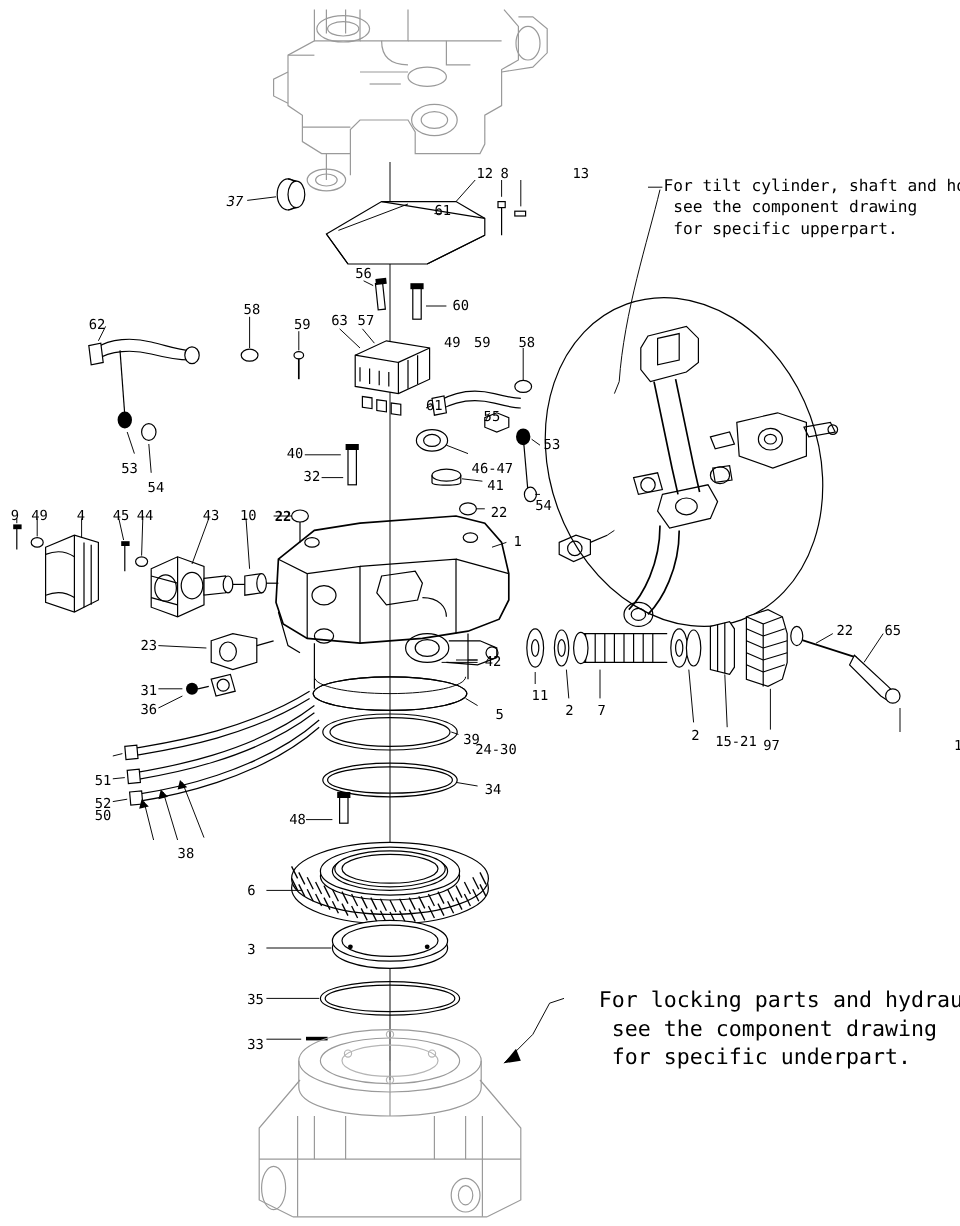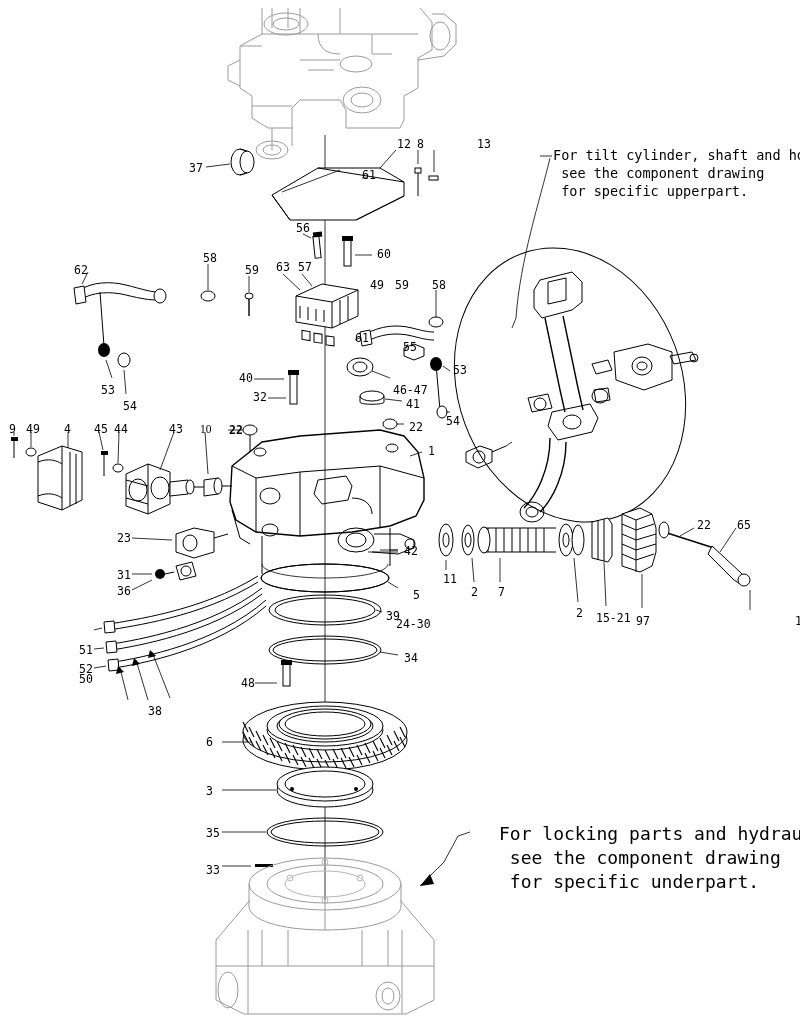--- a/index.html
+++ b/index.html
@@ -531,21 +531,21 @@
 </svg>
 
 <div class="note note-top">For tilt cylinder, shaft and hoses
  see the component drawing
  for specific upperpart.</div>
 <div class="note note-bottom">For locking parts and hydraulics
  see the component drawing
  for specific underpart.</div>
 
 <div id="callout-layer">
-    <div class="lbl" style="left: 189px; top: 163px;">37</div>
+    <div class="lbl" style="left: 189px; top: 163px; font-style: italic;">37</div>
     <div class="lbl" style="left: 397px; top: 139px;">12</div>
     <div class="lbl" style="left: 417px; top: 139px;">8</div>
     <div class="lbl" style="left: 433px; top: 139px; margin-left: 44px;">13</div>
     <div class="lbl" style="left: 362px; top: 170px;">61</div>
     <div class="lbl" style="left: 296px; top: 223px;">56</div>
     <div class="lbl" style="left: 377px; top: 249px;">60</div>
     <div class="lbl" style="left: 203px; top: 253px;">58</div>
     <div class="lbl" style="left: 245px; top: 265px;">59</div>
     <div class="lbl" style="left: 276px; top: 262px;">63</div>
     <div class="lbl" style="left: 298px; top: 262px;">57</div>
@@ -565,21 +565,21 @@
     <div class="lbl" style="left: 406px; top: 399px;">41</div>
     <div class="lbl bold" style="left: 229px; top: 425px;">22</div>
     <div class="lbl" style="left: 409px; top: 422px;">22</div>
     <div class="lbl" style="left: 428px; top: 446px;">1</div>
     <div class="lbl" style="left: 9px; top: 424px;">9</div>
     <div class="lbl" style="left: 26px; top: 424px;">49</div>
     <div class="lbl" style="left: 64px; top: 424px;">4</div>
     <div class="lbl" style="left: 94px; top: 424px;">45</div>
     <div class="lbl" style="left: 114px; top: 424px;">44</div>
     <div class="lbl" style="left: 169px; top: 424px;">43</div>
-    <div class="lbl" style="left: 200px; top: 424px; font-family: Liberation Serif, serif;">10</div>
+    <div class="lbl" style="left: 200px; top: 424px;">10</div>
     <div class="lbl" style="left: 117px; top: 533px;">23</div>
     <div class="lbl" style="left: 117px; top: 570px;">31</div>
     <div class="lbl" style="left: 117px; top: 586px;">36</div>
     <div class="lbl" style="left: 404px; top: 546px;">42</div>
     <div class="lbl" style="left: 443px; top: 574px;">11</div>
     <div class="lbl" style="left: 471px; top: 587px;">2</div>
     <div class="lbl" style="left: 498px; top: 587px;">7</div>
     <div class="lbl" style="left: 576px; top: 608px;">2</div>
     <div class="lbl" style="left: 596px; top: 613px;">15-21</div>
     <div class="lbl" style="left: 636px; top: 616px;">97</div>

